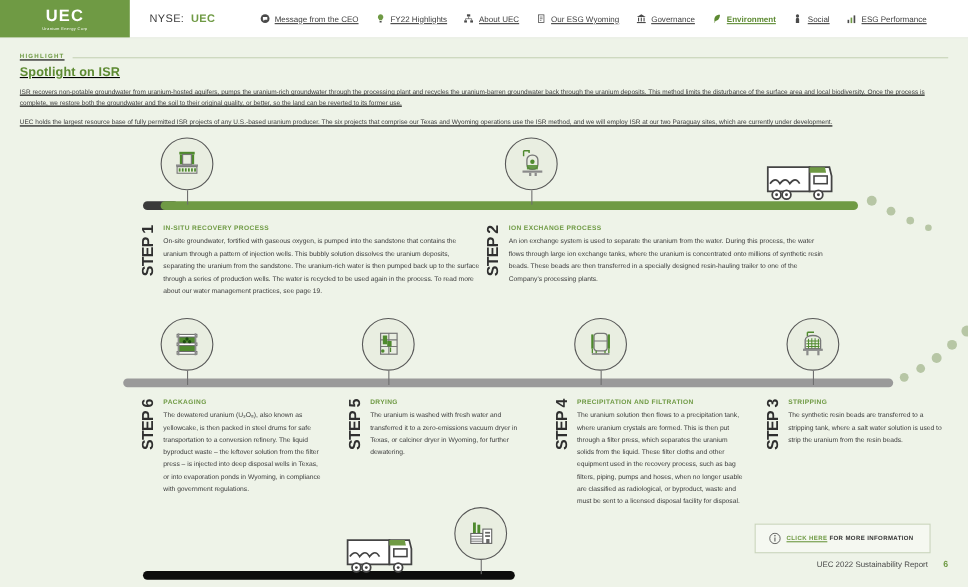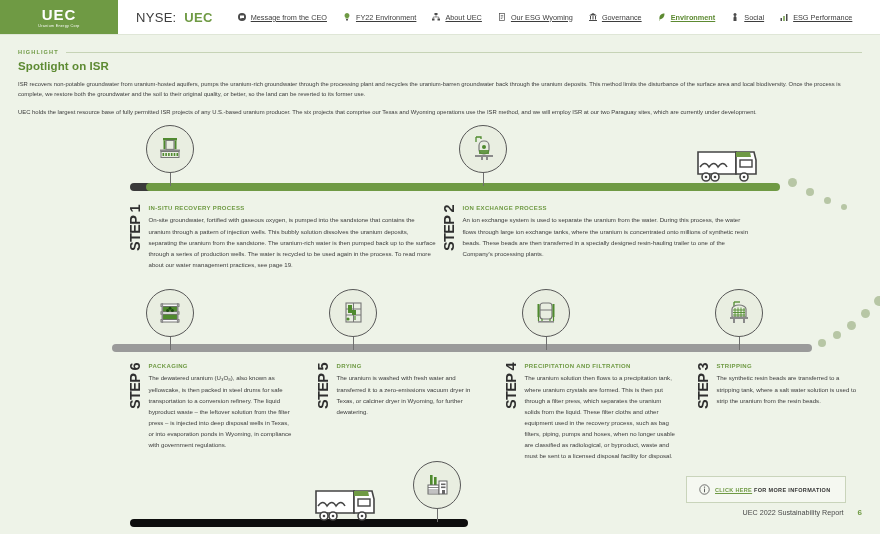--- a/index.html
+++ b/index.html
@@ -43,24 +43,24 @@
     margin-top: 2px;
     white-space: nowrap;
   }
   .nav-right {
     flex: 1;
     display: flex;
     align-items: center;
     padding-left: 18px;
   }
   .ticker {
-    font-size: 13px;
+    font-size: 10px;
     color: #3d3d3d;
     letter-spacing: 0.3px;
-    margin-right: 24px;
+    margin-right: 40px;
     white-space: nowrap;
   }
   .ticker b { color: #6f9a44; }
   .nav-items { display: flex; align-items: center; gap: 15px; }
   .nav-item {
     display: flex;
     align-items: center;
     gap: 4px;
     font-size: 7.3px;
     color: #3d3d3d;
@@ -70,20 +70,21 @@
   }
   .nav-item.active { color: #5d8a32; font-weight: bold; }
   .nav-ico { width: 10px; height: 10px; display: block; flex: 0 0 10px; }
 
   
   .page {
     position: relative;
     height: 499px;
     background: #eef3e8;
     padding: 0 18px;
+    text-decoration: underline;
   }
 
   .highlight-row {
     display: flex;
     align-items: center;
     gap: 7px;
     padding-top: 14px;
   }
   .highlight-label {
     font-size: 5.6px;
@@ -250,21 +251,21 @@
           <path d="M6 7h8v5H9.5L7 14v-2H6z" fill="#fff"></path>
         </svg>
         <span>Message from the CEO</span>
       </div>
 
       <div class="nav-item">
         <svg class="nav-ico" viewBox="0 0 20 20">
           <path d="M10 2a5 5 0 0 0-3 9v2h6v-2a5 5 0 0 0-3-9z" fill="#6f9a44"></path>
           <rect x="8" y="14" width="4" height="3" rx="1" fill="#4a4a4a"></rect>
         </svg>
-        <span>FY22 Environment</span>
+        <span>FY22 Highlights</span>
       </div>
 
       <div class="nav-item">
         <svg class="nav-ico" viewBox="0 0 20 20">
           <rect x="7" y="2" width="6" height="4" fill="#4a4a4a"></rect>
           <rect x="2" y="13" width="5" height="4" fill="#4a4a4a"></rect>
           <rect x="13" y="13" width="5" height="4" fill="#4a4a4a"></rect>
           <path d="M10 6v4M4.5 13V10h11v3" stroke="#4a4a4a" stroke-width="1.2" fill="none"></path>
         </svg>
         <span>About UEC</span>

